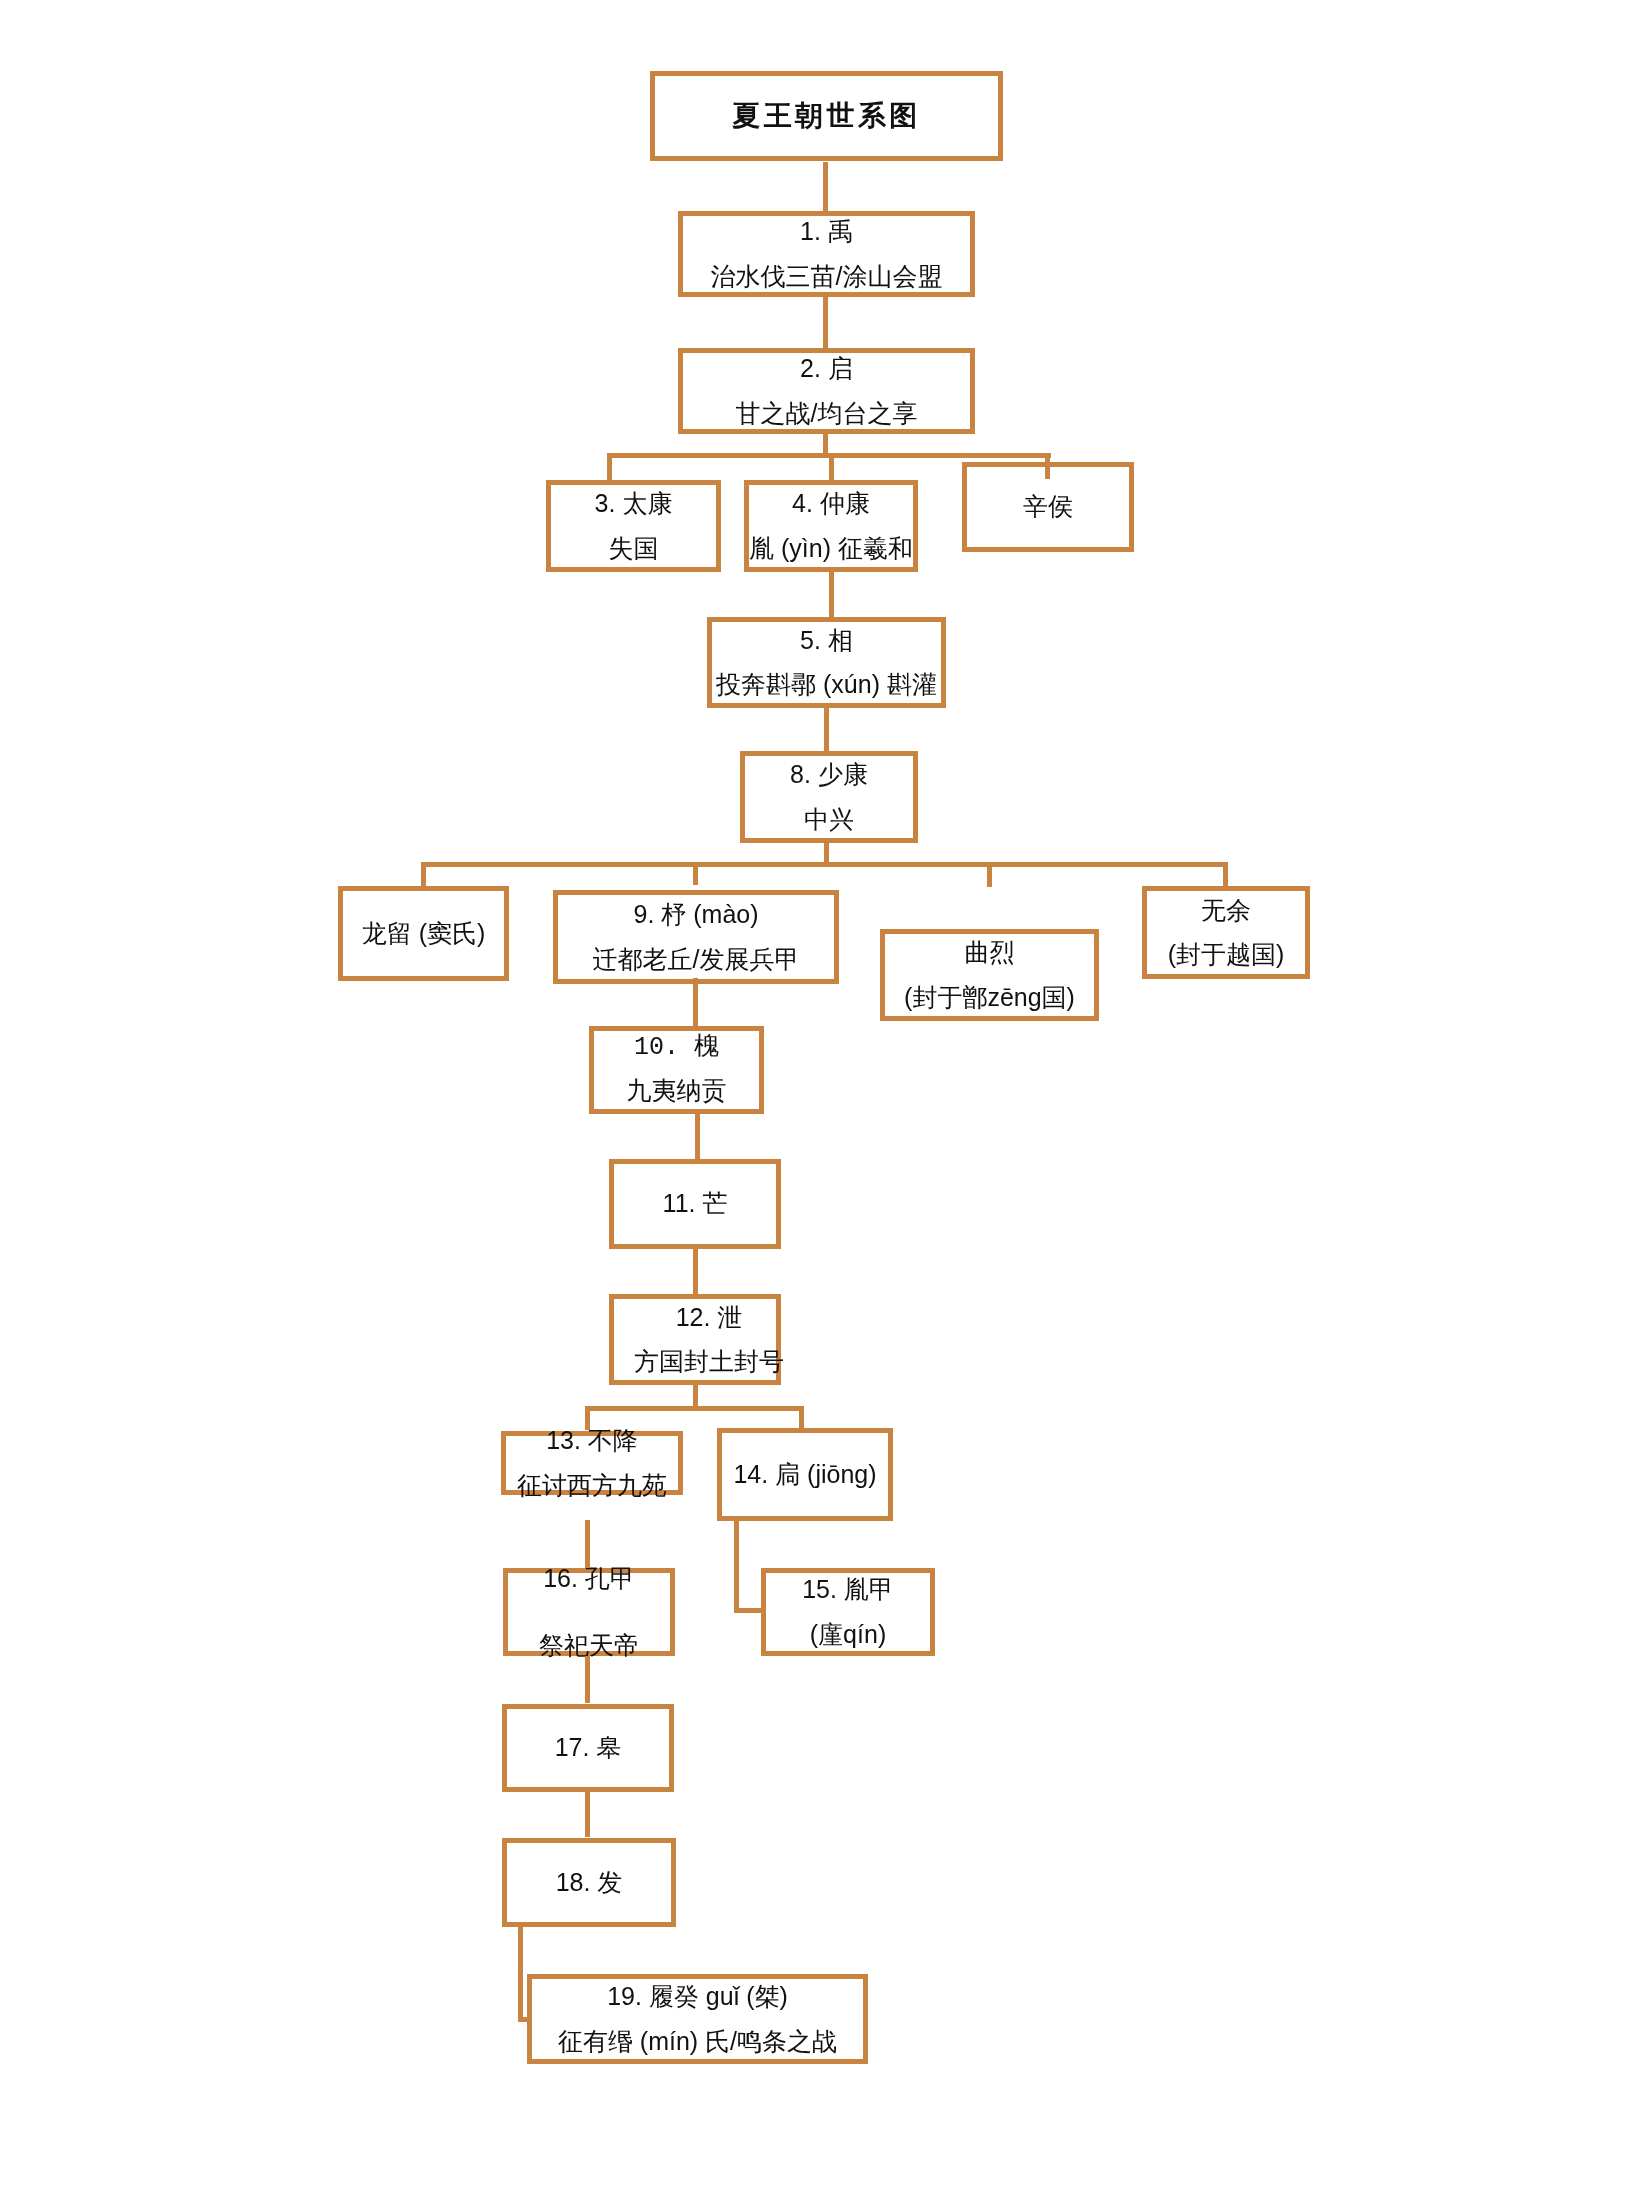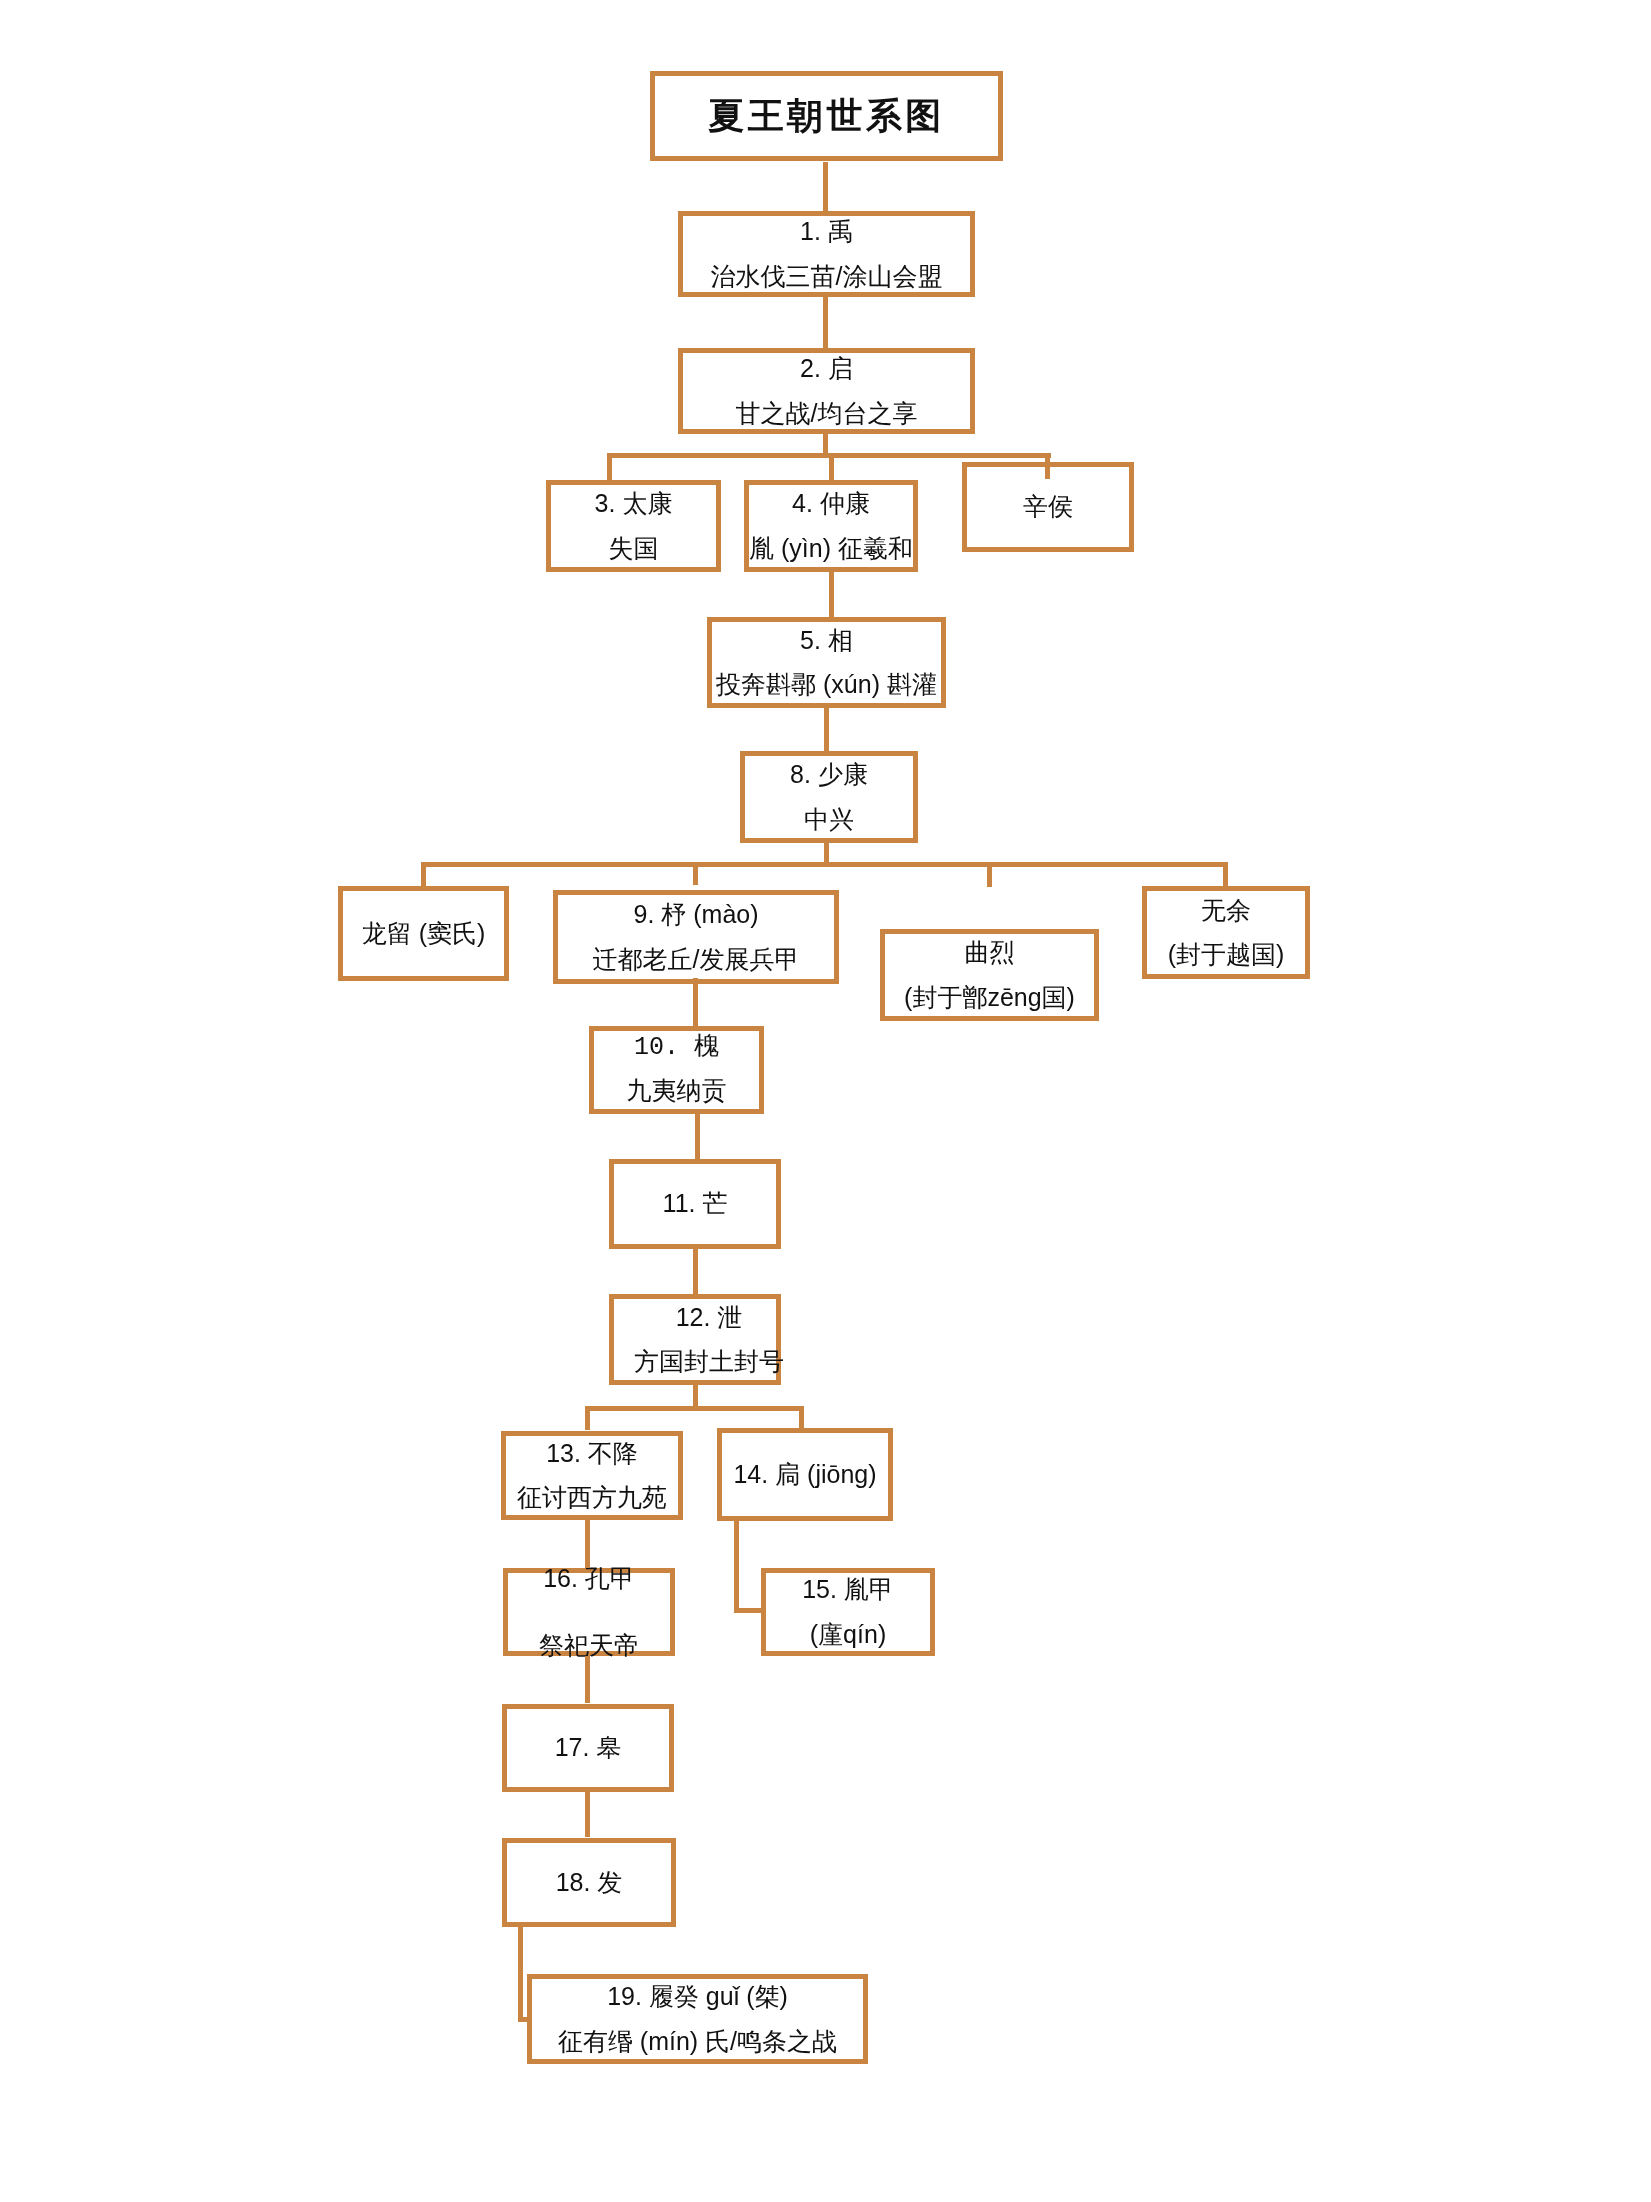--- a/index.html
+++ b/index.html
@@ -19,21 +19,21 @@
     flex-direction:column;
     align-items:center;
     justify-content:center;
     gap:17px;
     text-align:center;
     font-size:25px;
     line-height:1.1;
     white-space:nowrap;
   }
   .node.title-box {
-    font-size:36px;
+    font-size:28px;
     font-weight:bold;
     letter-spacing:3.4px;
   }
   .vline, .hline {
     position:absolute;
     background:#ca8442;
   }
 </style>
 </head>
 <body>
@@ -104,21 +104,21 @@
 
   <div class="node" style="left:609px;top:1159px;width:172px;height:90px;">
     <div>11. 芒</div>
   </div>
 
   <div class="node" style="left:609px;top:1294px;width:172px;height:91px;padding-left:28px;">
     <div>12. 泄</div>
     <div>方国封土封号</div>
   </div>
 
-  <div class="node" style="left:501px;top:1431px;width:182px;height:89px;">
+  <div class="node" style="left:501px;top:1431px;width:182px;height:64px;">
     <div>13. 不降</div>
     <div>征讨西方九苑</div>
   </div>
 
   <div class="node" style="left:717px;top:1428px;width:176px;height:93px;">
     <div>14. 扃 (jiōng)</div>
   </div>
 
   <div class="node" style="left:503px;top:1568px;width:172px;height:88px;gap:40px;">
     <div>16. 孔甲</div>

